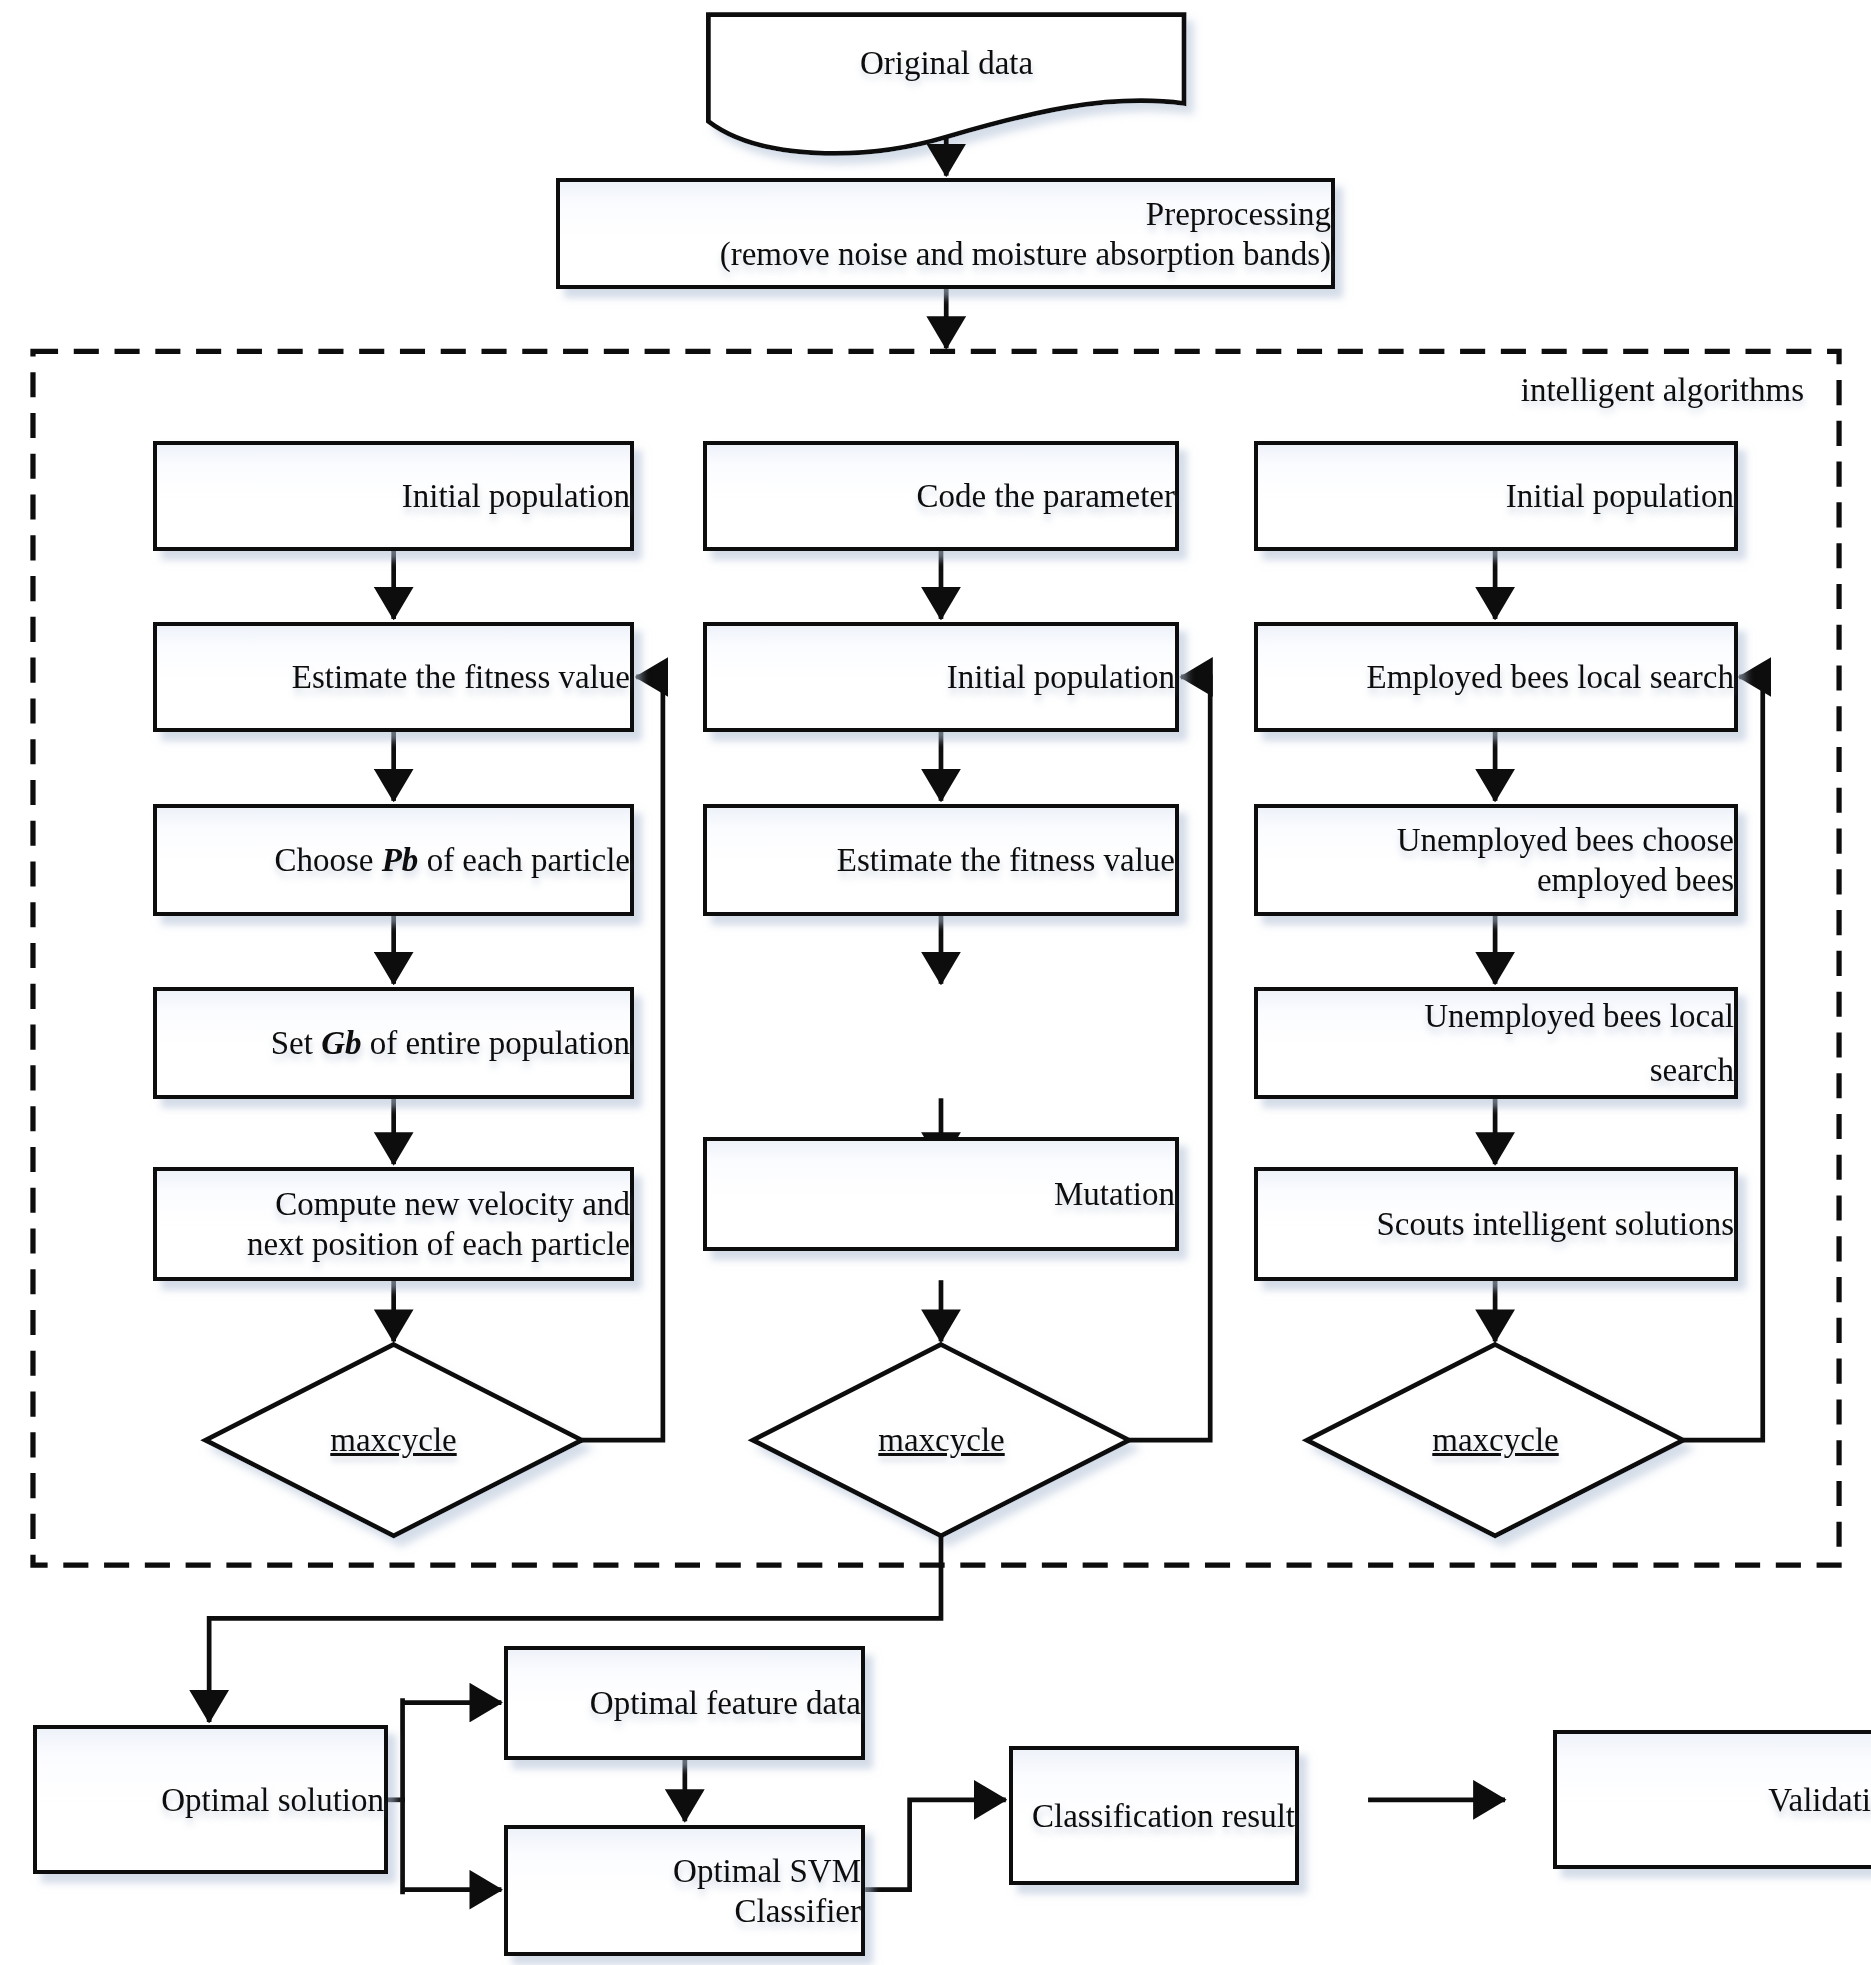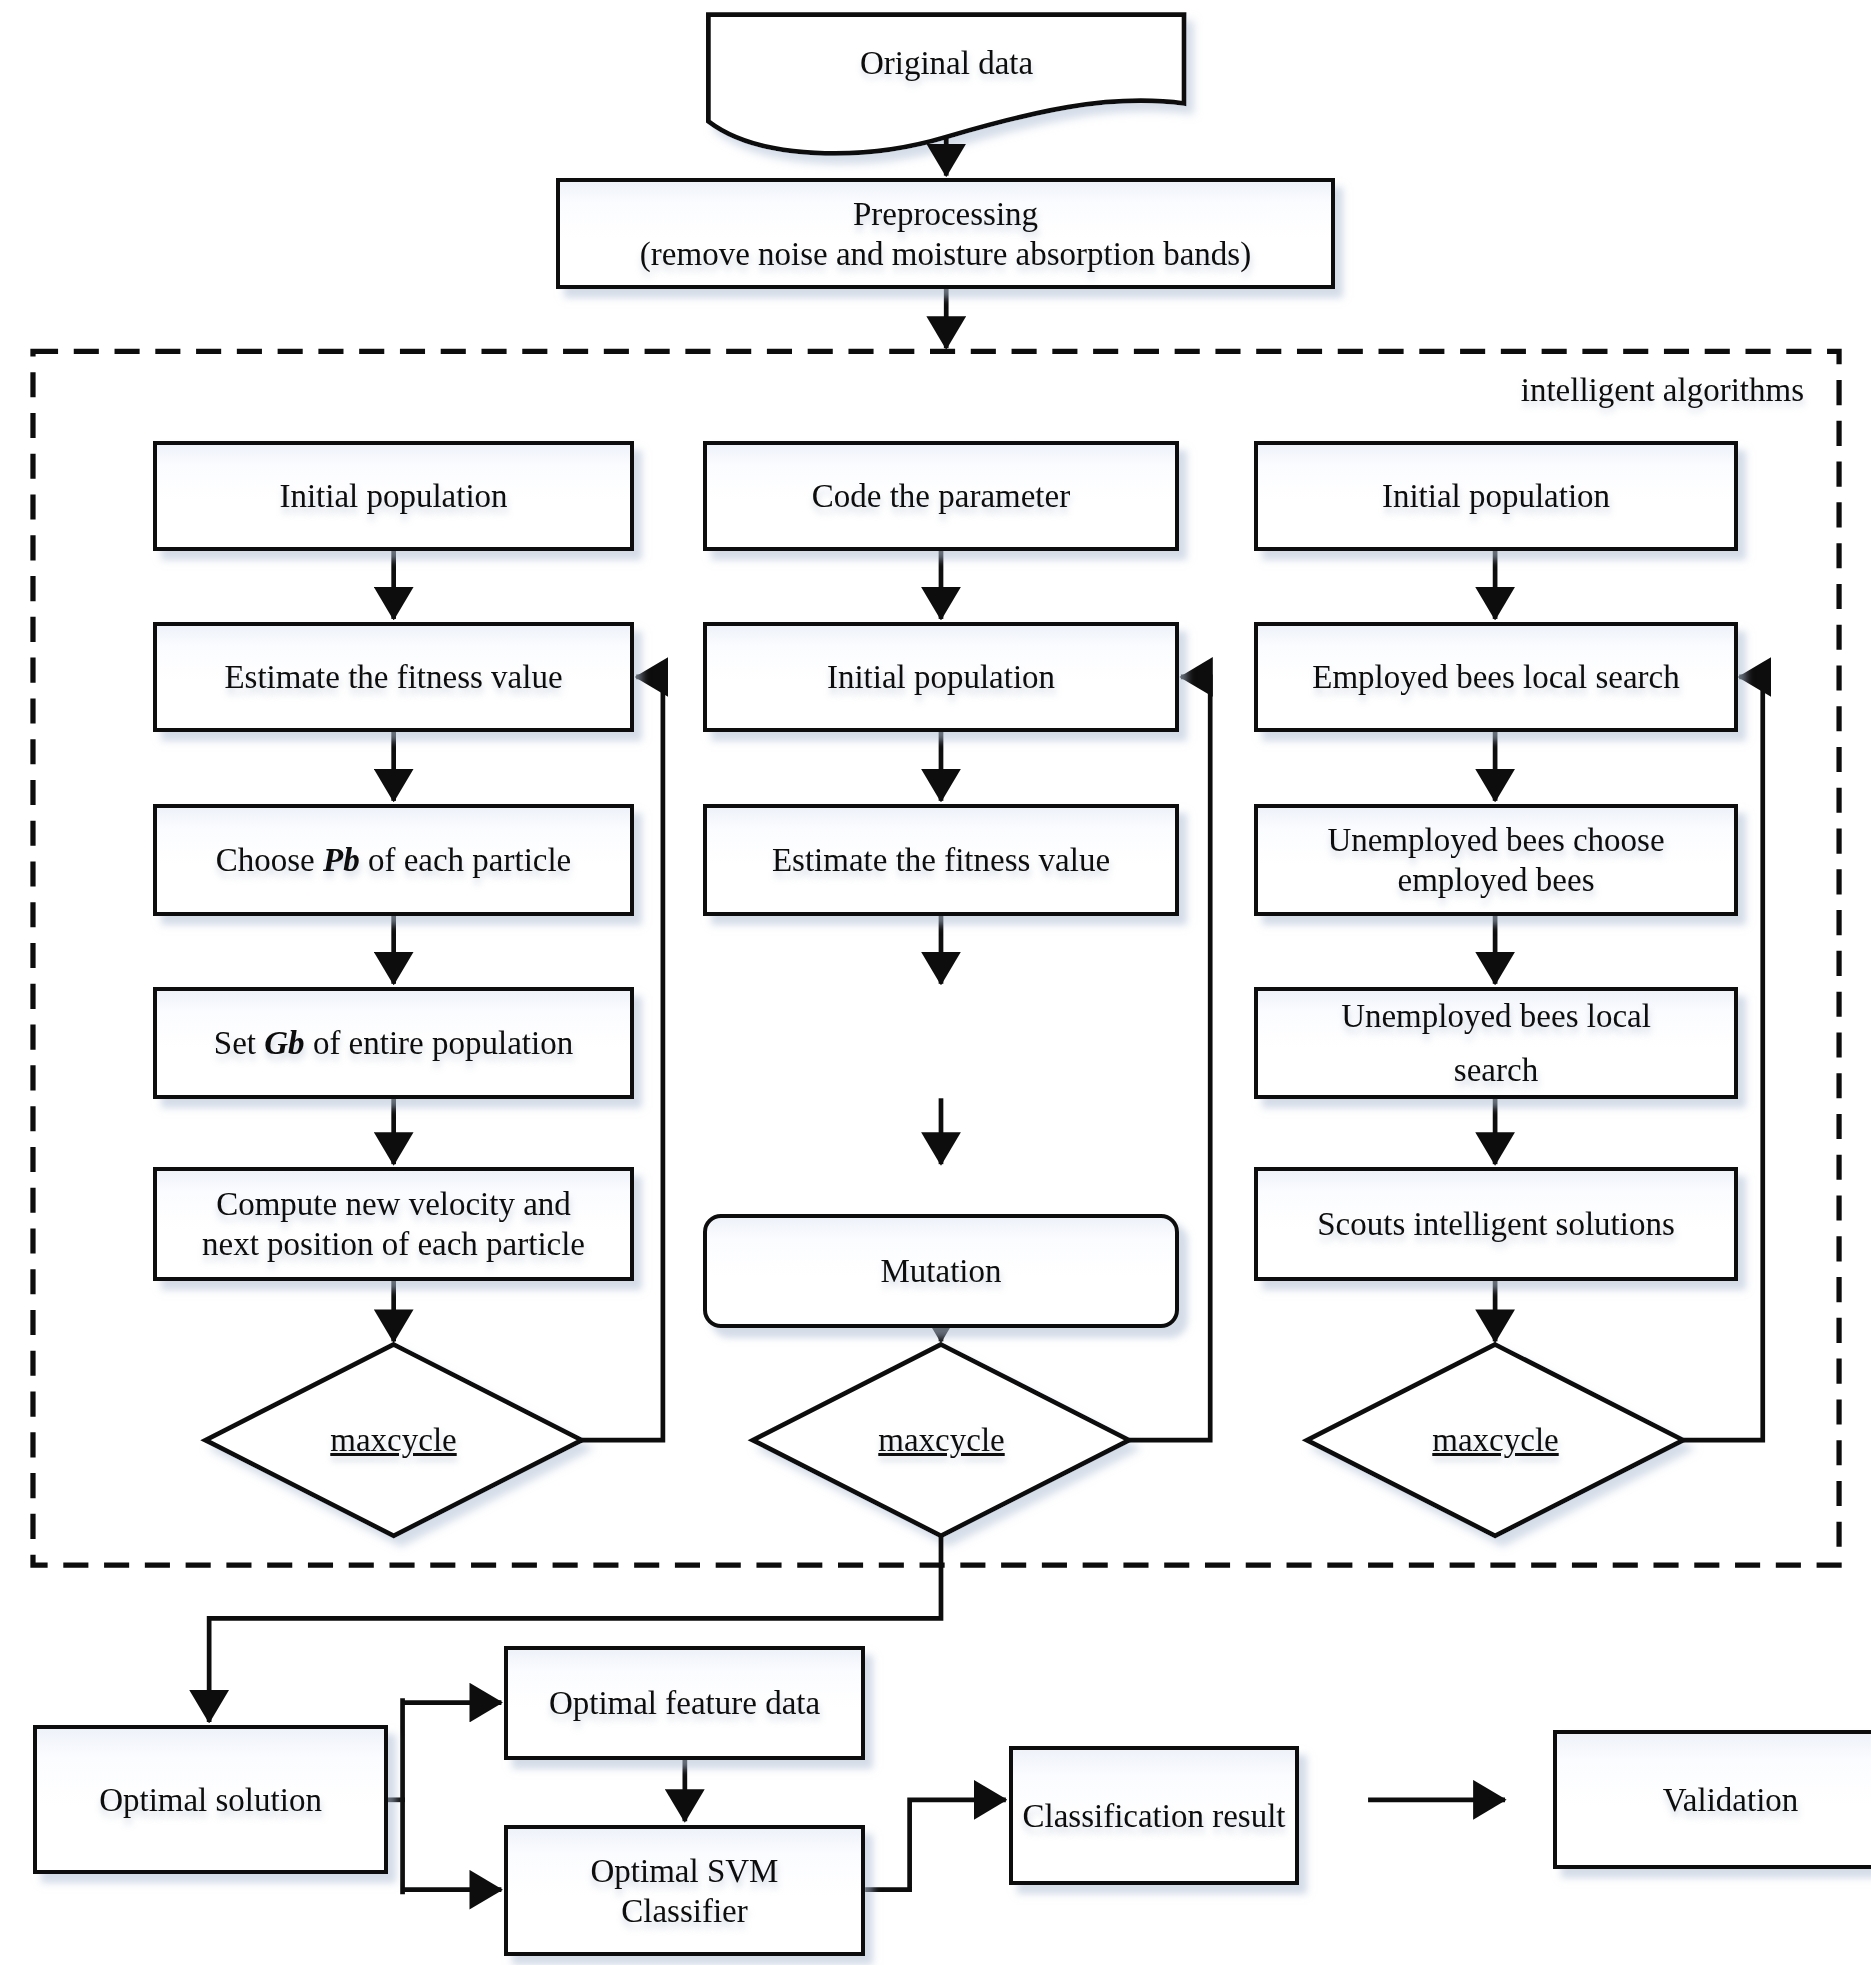--- a/index.html
+++ b/index.html
@@ -6,21 +6,21 @@
   #canvas{
     position:relative;width:1871px;height:1965px;background:#ffffff;overflow:hidden;
     font-family:"Liberation Serif","DejaVu Serif",serif;color:#0d0d0d;
   }
   #wires{position:absolute;left:0;top:0;z-index:1;}
   .node{
     position:absolute;z-index:2;box-sizing:border-box;
     border:4.7px solid #0d0d0d;
     background:linear-gradient(180deg,#eef2f9 0%,#fbfcff 20%,#ffffff 55%);
     box-shadow:8.4px 9.4px 7.3px rgba(176,192,214,0.55);
-    display:flex;flex-direction:column;align-items:center;justify-content:center;
+    display:flex;flex-direction:column;align-items:flex-end;justify-content:center;
     font-size:33px;line-height:40px;text-align:center;
     text-shadow:1px 6.3px 7.3px rgba(130,150,180,0.40);
   }
   .plain{
     position:absolute;z-index:2;font-size:33px;line-height:42px;
     text-shadow:1px 5.2px 6.3px rgba(130,150,180,0.35);
   }
   .dlabel{width:251px;text-align:center;text-decoration:underline;}
   .ga-label{width:523px;text-align:right;}
   .varname{font-weight:bold;font-style:italic;}
@@ -113,21 +113,21 @@
   </div>
   <div class="node" style="left:153px;top:1167px;width:481px;height:114px;">
     <div>Compute new velocity and</div>
     <div>next position of each particle</div>
   </div>
   <div class="plain dlabel" style="left:268px;top:1419px;">maxcycle</div>
 
   <div class="node" style="left:703px;top:441px;width:476px;height:110px;">Code the parameter</div>
   <div class="node" style="left:703px;top:622px;width:476px;height:110px;">Initial population</div>
   <div class="node" style="left:703px;top:804px;width:476px;height:112px;">Estimate the fitness value</div>
-  <div class="node" style="left:703px;top:1214px;width:476px;height:114px;border-radius:18px;">Mutation</div>
+  <div class="node" style="left:703px;top:1137px;width:476px;height:114px;">Mutation</div>
   <div class="plain dlabel" style="left:816px;top:1419px;">maxcycle</div>
 
   <div class="node" style="left:1254px;top:441px;width:484px;height:110px;">Initial population</div>
   <div class="node" style="left:1254px;top:622px;width:484px;height:110px;">Employed bees local search</div>
   <div class="node" style="left:1254px;top:804px;width:484px;height:112px;">
     <div>Unemployed bees choose</div>
     <div>employed bees</div>
   </div>
   <div class="node" style="left:1254px;top:987px;width:484px;height:112px;gap:14px;">
     <div>Unemployed bees local</div>

